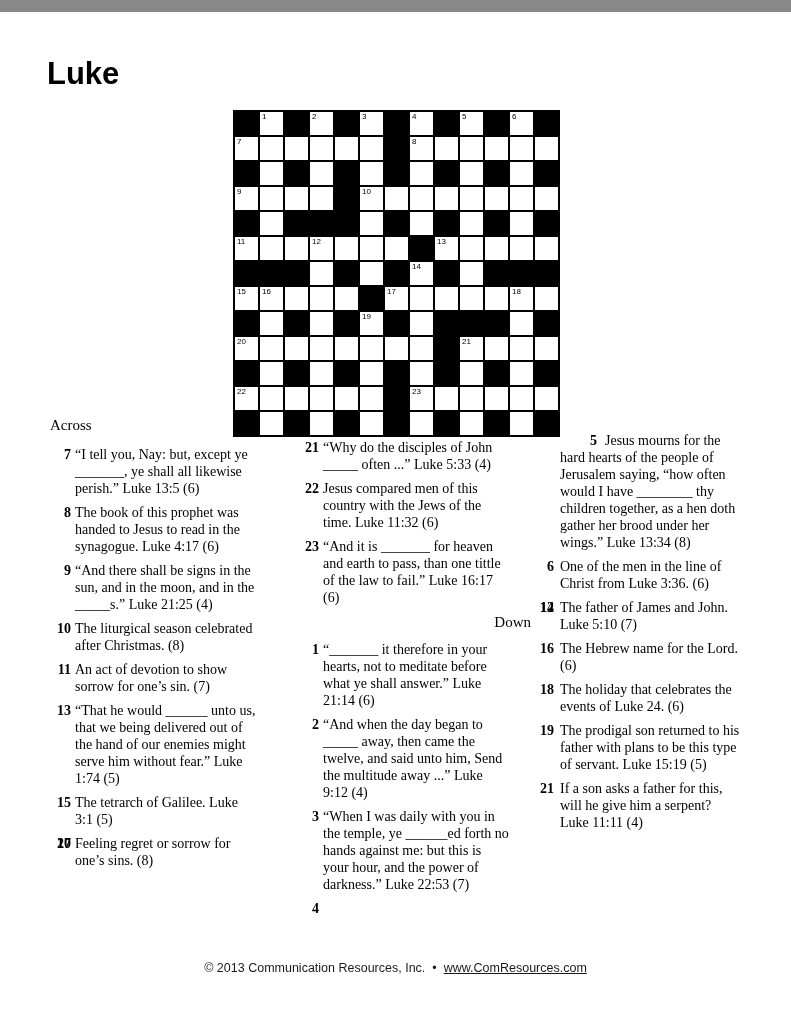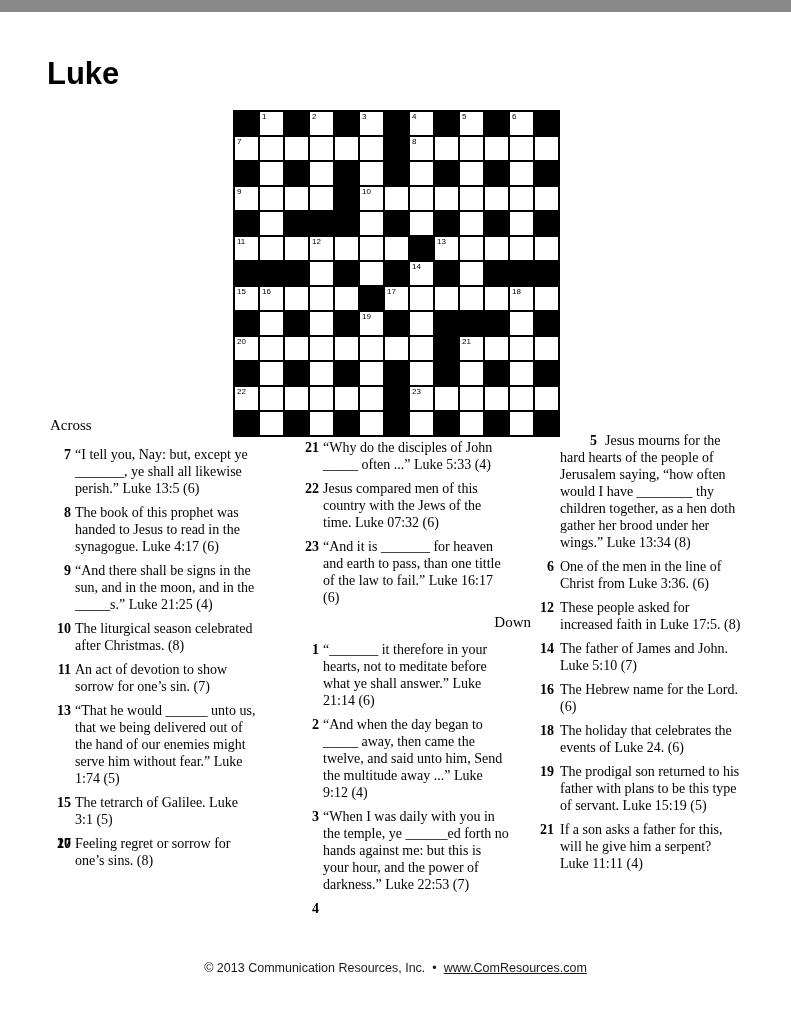--- a/index.html
+++ b/index.html
@@ -289,21 +289,21 @@
 one’s sins. (8)</span></div>
       </div>
   </div>
 
   <div class="col col-mid">
     <div id="across-mid">
         <div class="clue"><span class="num">21</span><span class="text">“Why do the disciples of John
 _____ often  ...” Luke 5:33 (4)</span></div>
         <div class="clue"><span class="num">22</span><span class="text">Jesus compared men of this
 country with the Jews of the
-time. Luke 07:32 (6)</span></div>
+time. Luke 11:32 (6)</span></div>
         <div class="clue"><span class="num">23</span><span class="text">“And it is _______ for heaven
 and earth to pass, than one tittle
 of the law to fail.” Luke 16:17
 (6)</span></div>
       </div>
     <div class="section-header">Down</div>
     <div id="down-mid">
         <div class="clue"><span class="num">1</span><span class="text">“_______ it therefore in your
 hearts, not to meditate before
 what ye shall answer.” Luke
@@ -326,22 +326,21 @@
     <div id="down-right">
         <div class="clue indent-first"><span class="num">5</span><span class="text">Jesus mourns for the
 hard hearts of the people of
 Jerusalem saying, “how often
 would I have ________ thy
 children together, as a hen doth
 gather her brood under her
 wings.” Luke 13:34 (8)</span></div>
         <div class="clue"><span class="num">6</span><span class="text">One of the men in the line of
 Christ from Luke 3:36. (6)</span></div>
-        <div class="clue"><span class="num">12</span><span class="text">These people asked for
-increased faith in Luke 17:5. (8)</span></div>
+        <div class="clue"><span class="num">12</span></div>
         <div class="clue"><span class="num">14</span><span class="text">The father of James and John.
 Luke 5:10 (7)</span></div>
         <div class="clue"><span class="num">16</span><span class="text">The Hebrew name for the Lord.
 (6)</span></div>
         <div class="clue"><span class="num">18</span><span class="text">The holiday that celebrates the
 events of Luke 24. (6)</span></div>
         <div class="clue"><span class="num">19</span><span class="text">The prodigal son returned to his
 father with plans to be this type
 of servant. Luke 15:19 (5)</span></div>
         <div class="clue"><span class="num">21</span><span class="text">If a son asks a father for this,

